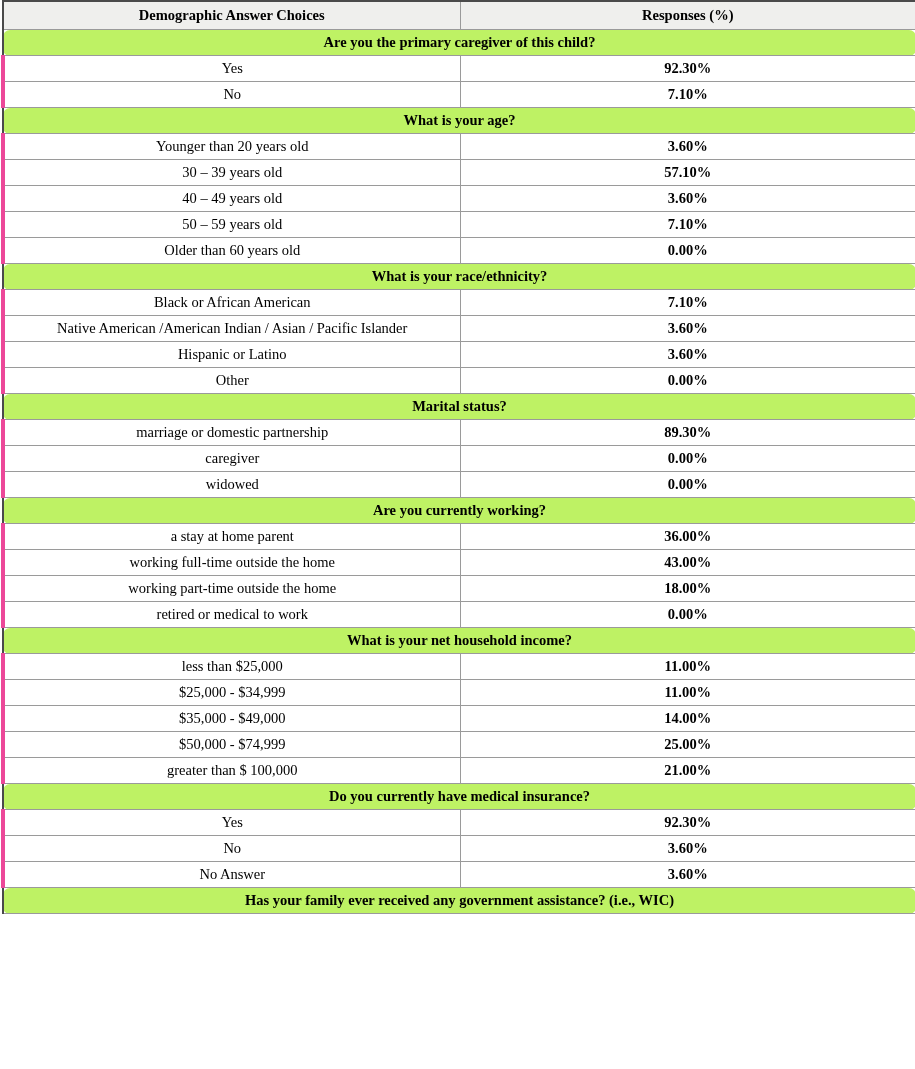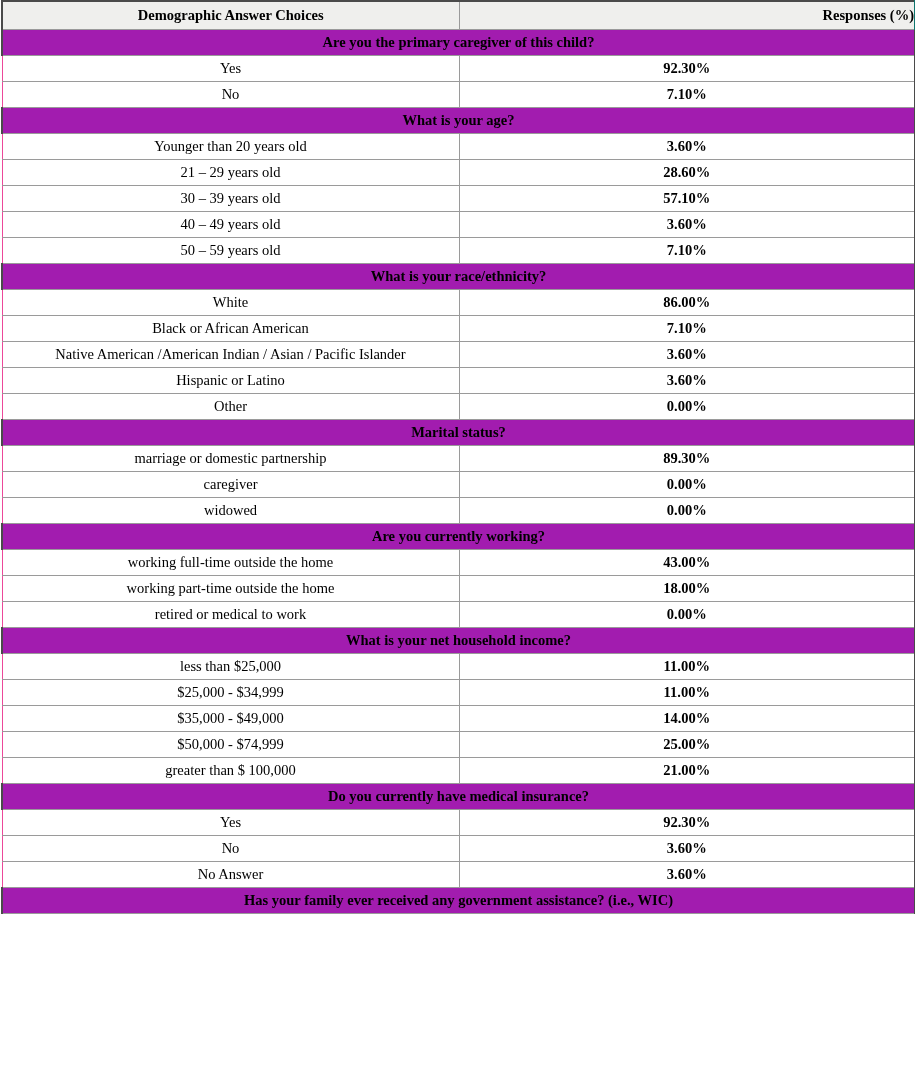--- a/index.html
+++ b/index.html
@@ -35,29 +35,30 @@
   #survey-table thead th {
     background: #efefed;
     font-weight: bold;
     border-top: 2px solid #4a4a4a;
     border-bottom: 1px solid #9a9a9a;
     height: 27px;
     line-height: 27px;
     font-size: 14.5px;
   }
   #survey-table thead th.first { border-left: 2px solid #4a4a4a; }
-  #survey-table thead th.last  { border-right: 2px solid #0f766e; text-align: right; }
+  #survey-table thead th.last  { border-right: 2px solid #0f766e; }
   #survey-table tr.section-row td {
     font-weight: bold;
-    background: #a21caf;
+    background: #bef264;
     border-left: 2px solid #4a4a4a;
     border-right: 2px solid #4a4a4a;
+    border-radius: 7px;
   }
   #survey-table tr.data-row td.label-cell {
-    border-left: 1px solid #ec4899;
+    border-left: 4px solid #ec4899;
     margin-top: 28px;
   }
   #survey-table tr.data-row td.value-cell {
     border-right: 2px solid #4a4a4a;
     font-weight: bold;
   }
 </style>
 </head>
 <body>
 
@@ -85,41 +86,37 @@
         <td class="value-cell">7.10%</td>
       </tr>
       <tr class="section-row">
         <td colspan="2">What is your age?</td>
       </tr>
       <tr class="data-row">
         <td class="label-cell">Younger than 20 years old</td>
         <td class="value-cell">3.60%</td>
       </tr>
       <tr class="data-row">
-        <td class="label-cell">21 – 29 years old</td>
-        <td class="value-cell">28.60%</td>
-      </tr>
-      <tr class="data-row">
         <td class="label-cell">30 – 39 years old</td>
         <td class="value-cell">57.10%</td>
       </tr>
       <tr class="data-row">
         <td class="label-cell">40 – 49 years old</td>
         <td class="value-cell">3.60%</td>
       </tr>
       <tr class="data-row">
         <td class="label-cell">50 – 59 years old</td>
         <td class="value-cell">7.10%</td>
       </tr>
+      <tr class="data-row">
+        <td class="label-cell">Older than 60 years old</td>
+        <td class="value-cell">0.00%</td>
+      </tr>
       <tr class="section-row">
         <td colspan="2">What is your race/ethnicity?</td>
-      </tr>
-      <tr class="data-row">
-        <td class="label-cell">White</td>
-        <td class="value-cell">86.00%</td>
       </tr>
       <tr class="data-row">
         <td class="label-cell">Black or African American</td>
         <td class="value-cell">7.10%</td>
       </tr>
       <tr class="data-row">
         <td class="label-cell">Native American /American Indian / Asian / Pacific Islander</td>
         <td class="value-cell">3.60%</td>
       </tr>
       <tr class="data-row">
@@ -140,20 +137,24 @@
       <tr class="data-row">
         <td class="label-cell">caregiver</td>
         <td class="value-cell">0.00%</td>
       </tr>
       <tr class="data-row">
         <td class="label-cell">widowed</td>
         <td class="value-cell">0.00%</td>
       </tr>
       <tr class="section-row">
         <td colspan="2">Are you currently working?</td>
+      </tr>
+      <tr class="data-row">
+        <td class="label-cell">a stay at home parent</td>
+        <td class="value-cell">36.00%</td>
       </tr>
       <tr class="data-row">
         <td class="label-cell">working full-time outside the home</td>
         <td class="value-cell">43.00%</td>
       </tr>
       <tr class="data-row">
         <td class="label-cell">working part-time outside the home</td>
         <td class="value-cell">18.00%</td>
       </tr>
       <tr class="data-row">

